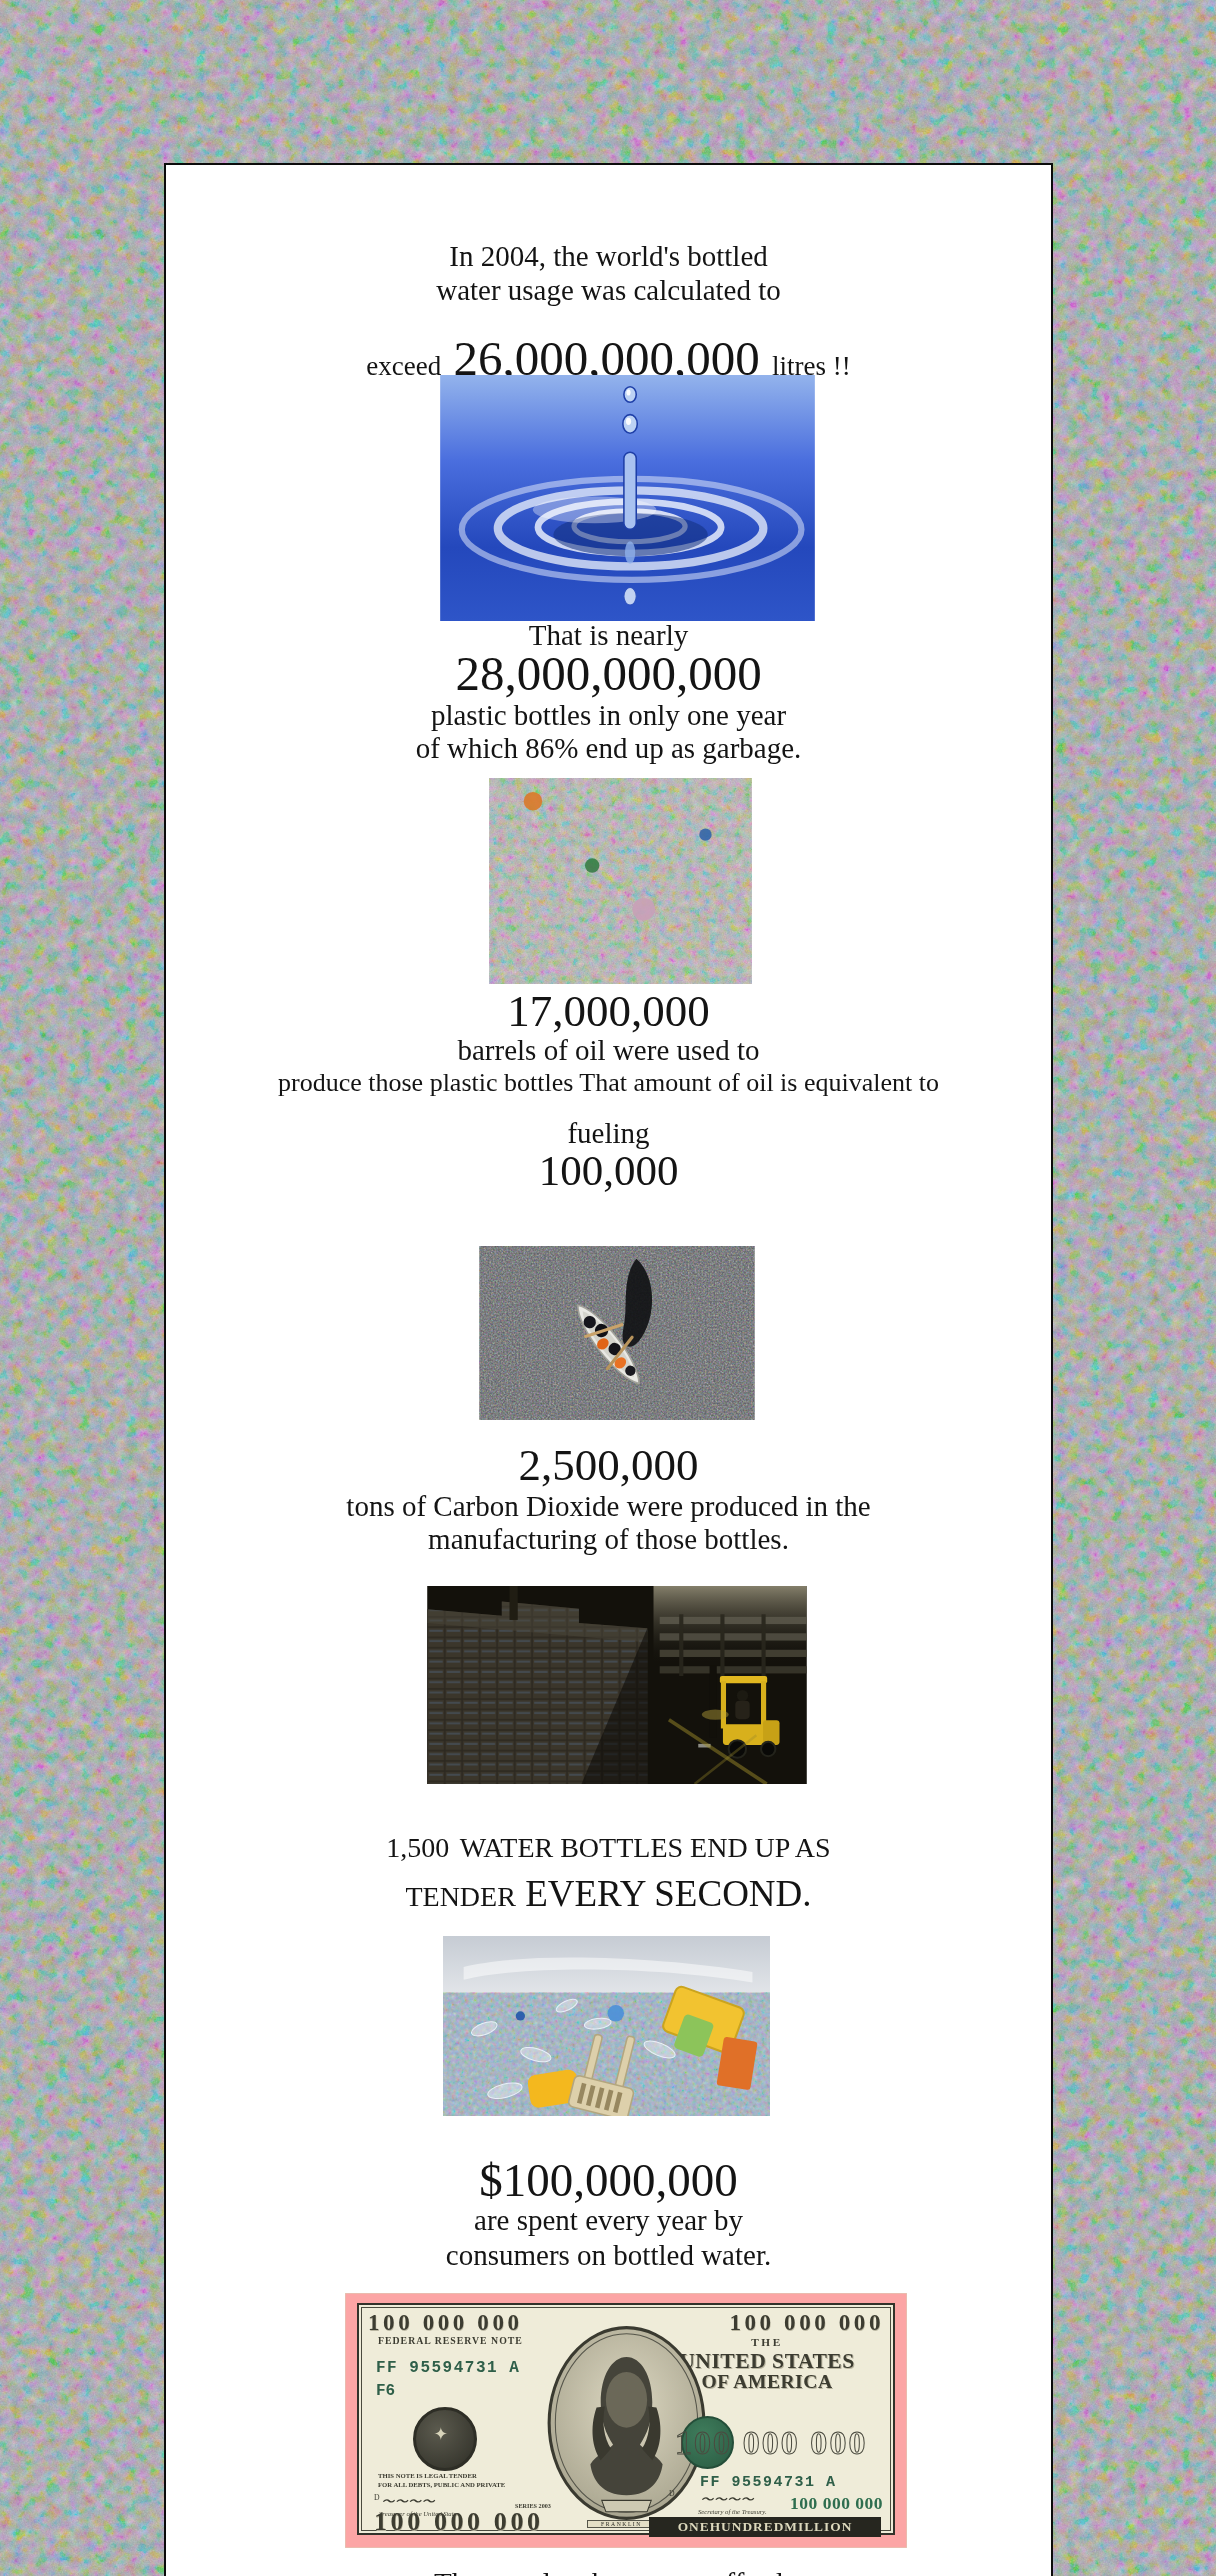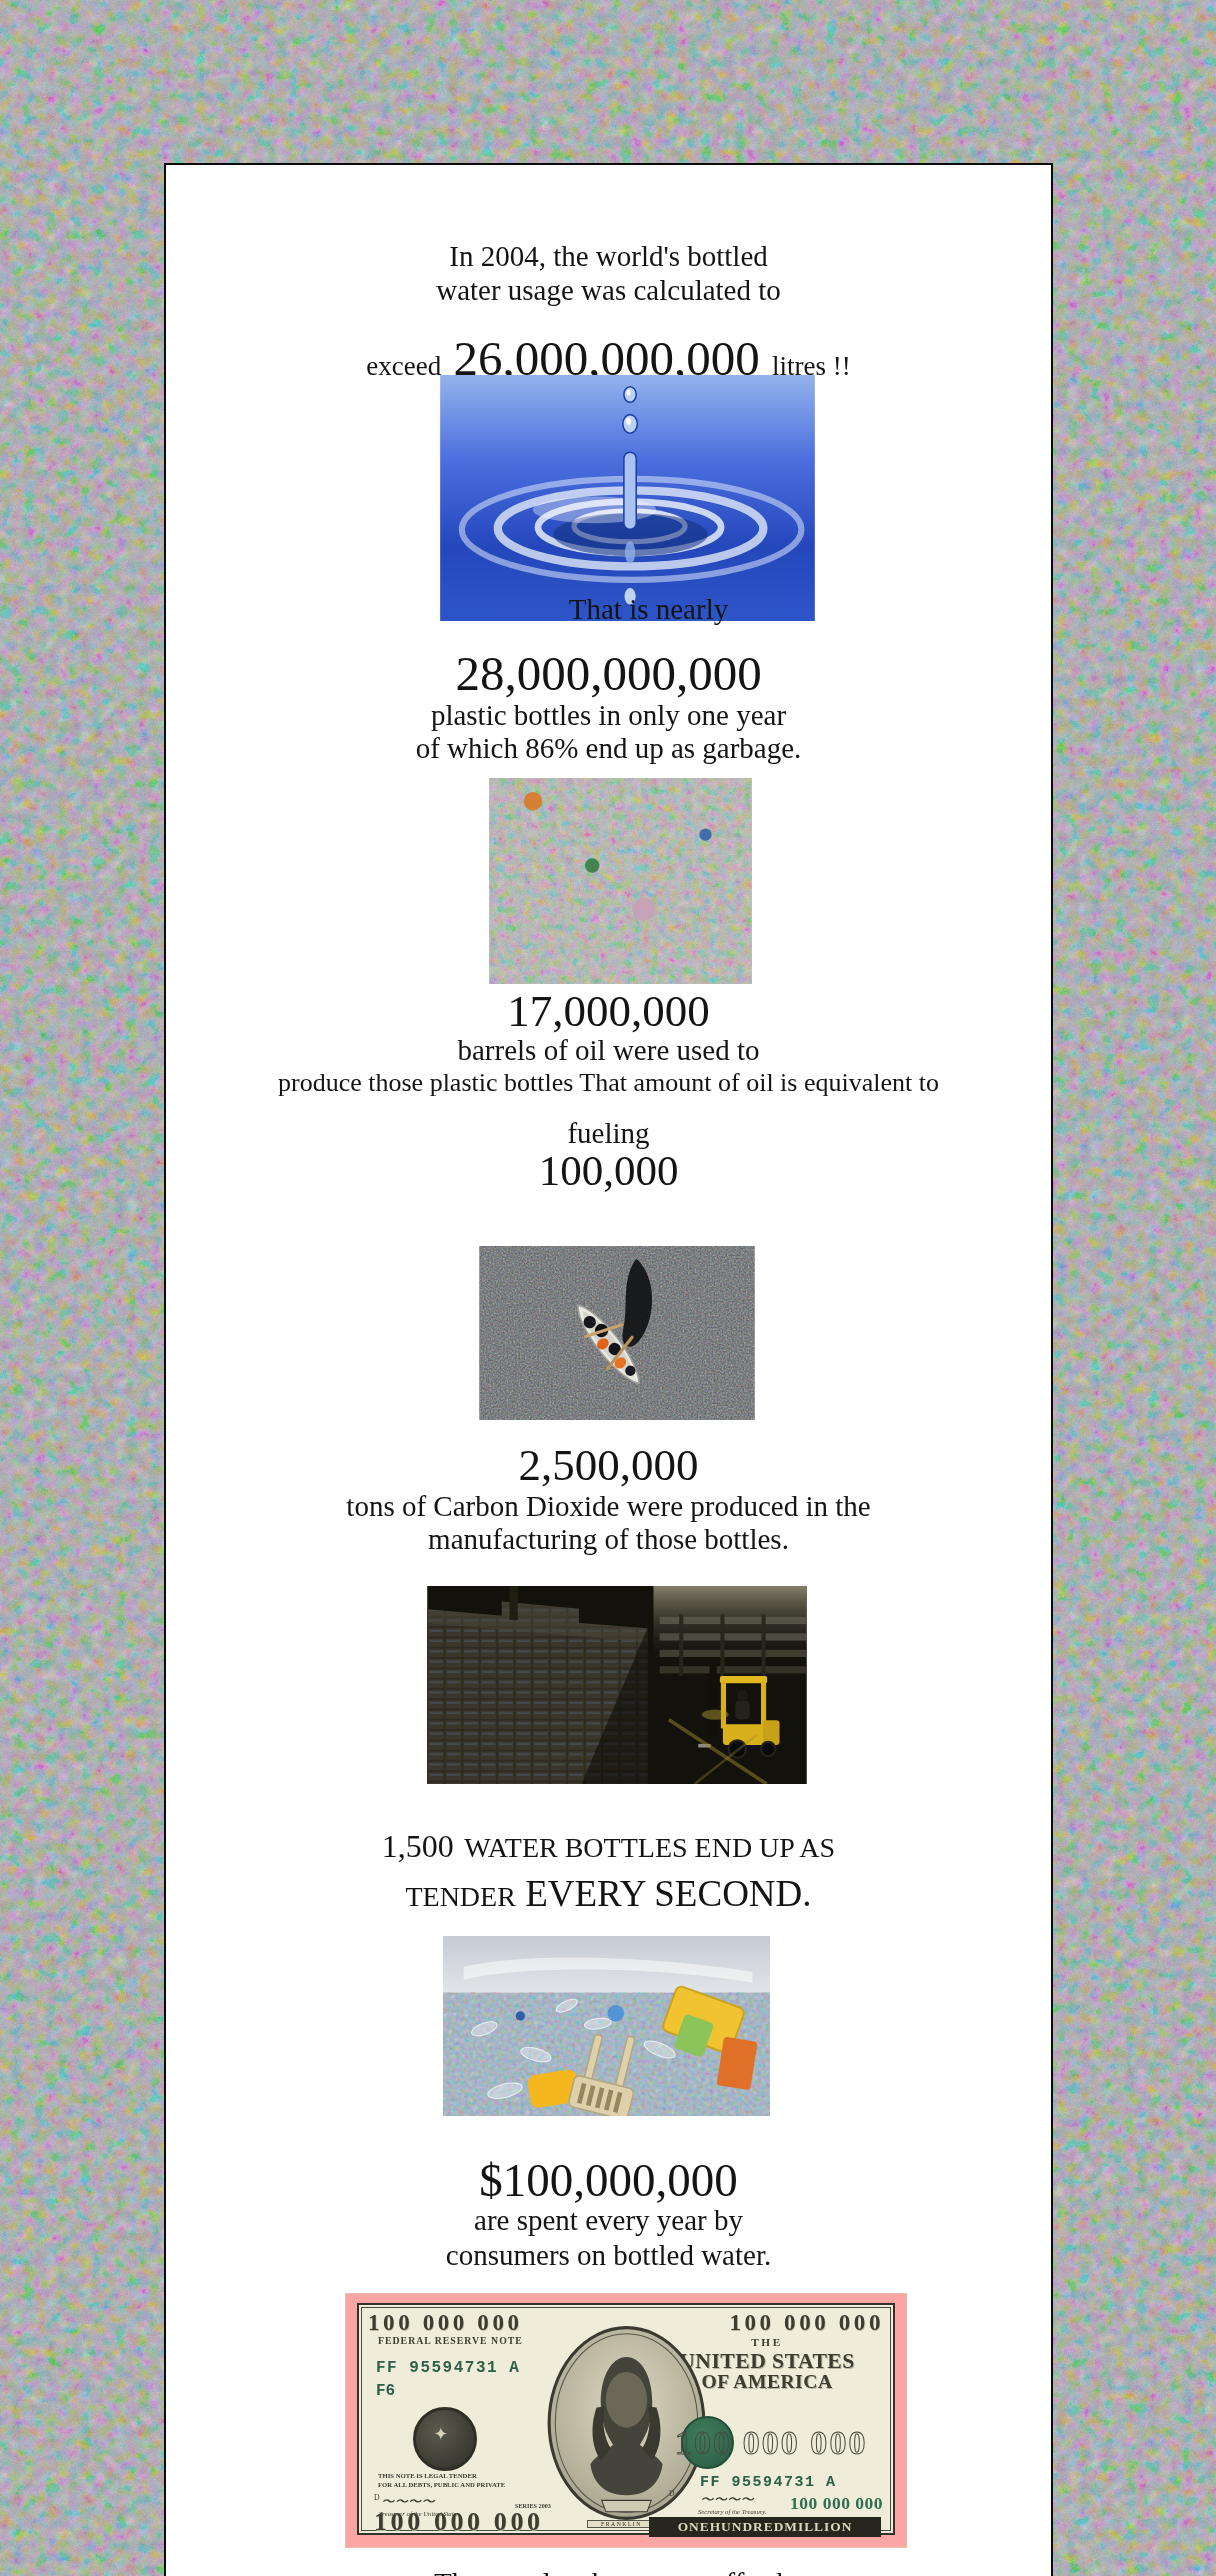--- a/index.html
+++ b/index.html
@@ -93,21 +93,21 @@
       <rect x="357" y="150" width="24" height="150" rx="12" fill="#a9c2f0" stroke="#1e3fa8" stroke-width="3"></rect>
       <ellipse cx="369" cy="95" rx="14" ry="18" fill="#bcd2f4" stroke="#1e3fa8" stroke-width="3"></ellipse>
       <ellipse cx="366" cy="90" rx="5" ry="7" fill="#ffffff" opacity="0.9"></ellipse>
       <ellipse cx="369" cy="38" rx="12" ry="15" fill="#bcd2f4" stroke="#1e3fa8" stroke-width="3"></ellipse>
       <ellipse cx="366" cy="34" rx="4" ry="6" fill="#ffffff" opacity="0.9"></ellipse>
       <ellipse cx="369" cy="345" rx="10" ry="22" fill="#8fb0ea" opacity="0.8"></ellipse>
       <ellipse cx="369" cy="430" rx="12" ry="17" fill="#dce8fa" opacity="0.85" stroke="#2c50bc" stroke-width="2"></ellipse>
     </svg>
   </div>
 
-  <div class="t" style="top:428px;font-size:29px;margin-left:40px;">That is nearly</div>
+  <div class="t" style="top:454px;font-size:29px;">That is nearly</div>
   <div class="t" style="top:482px;font-size:49px;">28,000,000,000</div>
   <div class="t" style="top:534px;font-size:29px;">plastic bottles in only one year</div>
   <div class="t" style="top:567px;font-size:29px;">of which 86% end up as garbage.</div>
 
   <div class="imgbox" style="left:323px;top:613px;width:263px;height:206px;">
     <svg viewBox="0 0 510 400" xmlns="http://www.w3.org/2000/svg">
       <defs>
         <filter id="fNoiseB" x="0" y="0" width="100%" height="100%">
           <feTurbulence type="fractalNoise" baseFrequency="0.06" numOctaves="3" seed="23" stitchTiles="stitch"></feTurbulence>
           <feColorMatrix type="saturate" values="2.4"></feColorMatrix>
@@ -205,21 +205,21 @@
         <rect x="44" y="58" width="28" height="36" rx="8" fill="#262219"></rect>
         <rect x="-28" y="142" width="24" height="7" fill="#8c8c84"></rect>
       </g>
       <path d="M470,260 L660,385" stroke="#9a8a2a" stroke-width="7" opacity="0.5"></path>
       <path d="M520,385 L640,290" stroke="#9a8a2a" stroke-width="5" opacity="0.35"></path>
       <ellipse cx="560" cy="250" rx="26" ry="10" fill="#b8a23a" opacity="0.45"></ellipse>
     </svg>
   </div>
 
   <div class="t" style="top:1651px;font-size:42px;line-height:54px;">
-    <span style="font-size:32px;font-family:Liberation Serif, serif;">1,500</span>
+    <span style="font-size:28px;font-family:Liberation Serif, serif;">1,500</span>
     <span style="font-size:28px;">WATER BOTTLES END UP AS</span>
   </div>
   <div class="t" style="top:1703px;font-size:37px;line-height:52px;">
     <span style="font-size:28px;">TENDER</span>
     <span style="font-size:37px;">EVERY SECOND.</span>
   </div>
 
   <div class="imgbox" style="left:277px;top:1771px;width:327px;height:180px;">
     <svg viewBox="0 0 634 349" xmlns="http://www.w3.org/2000/svg">
       <defs>

